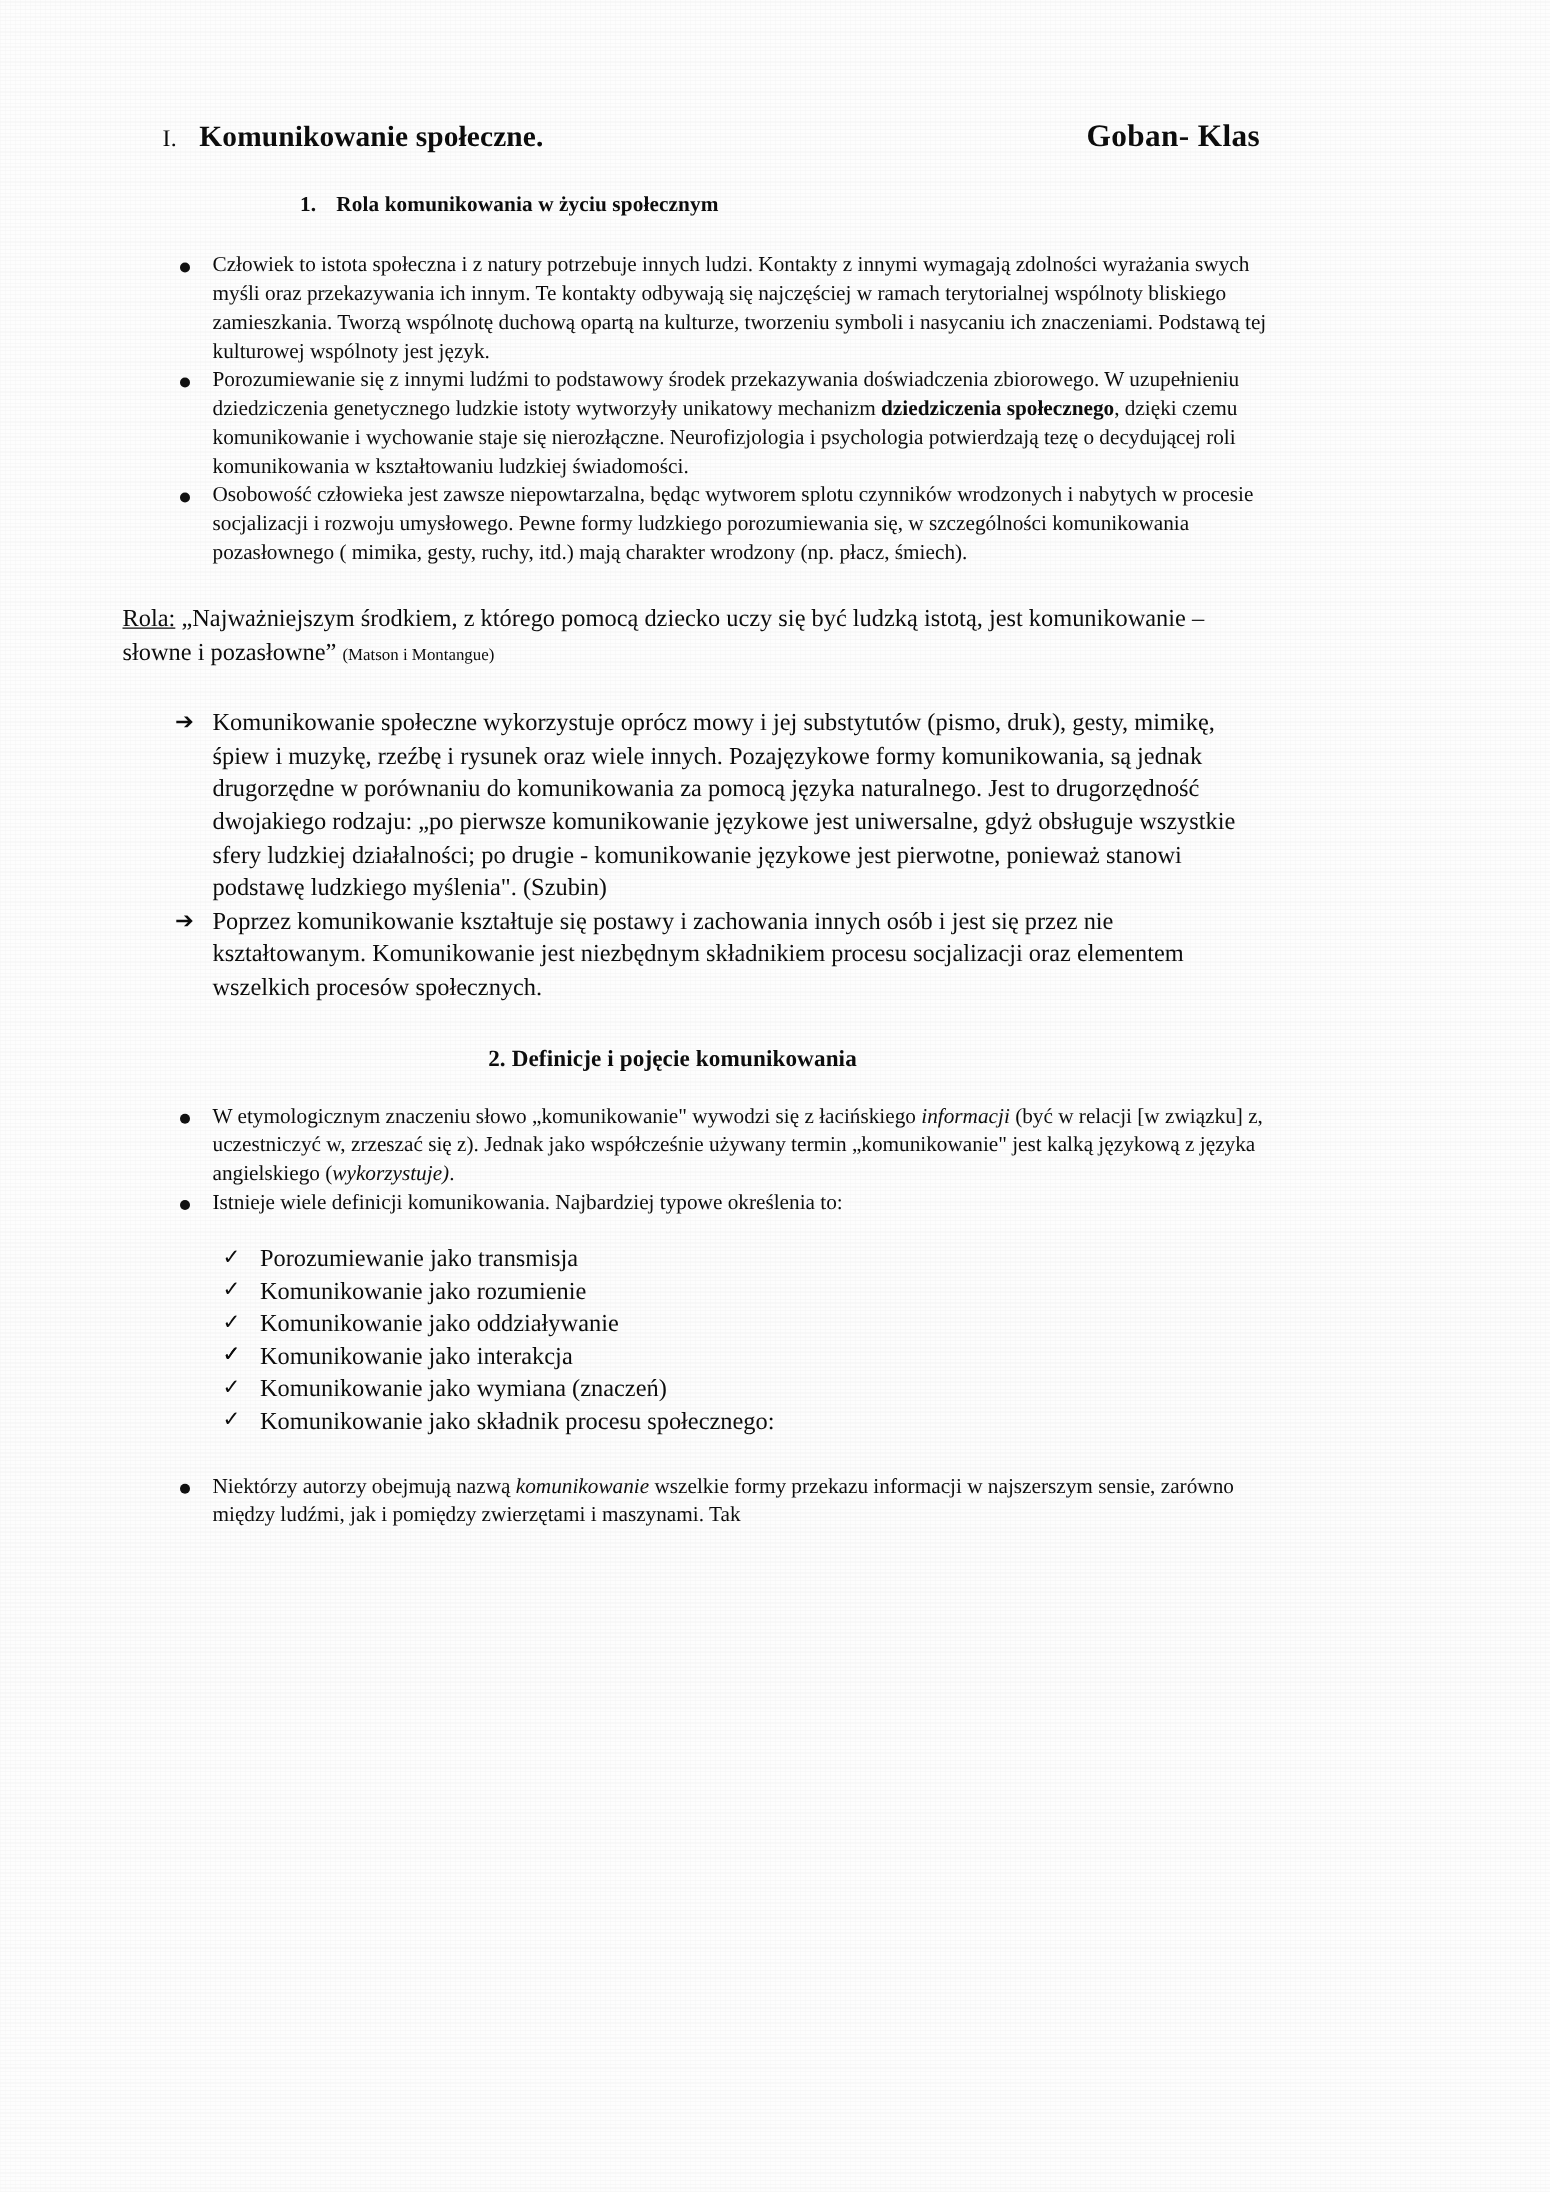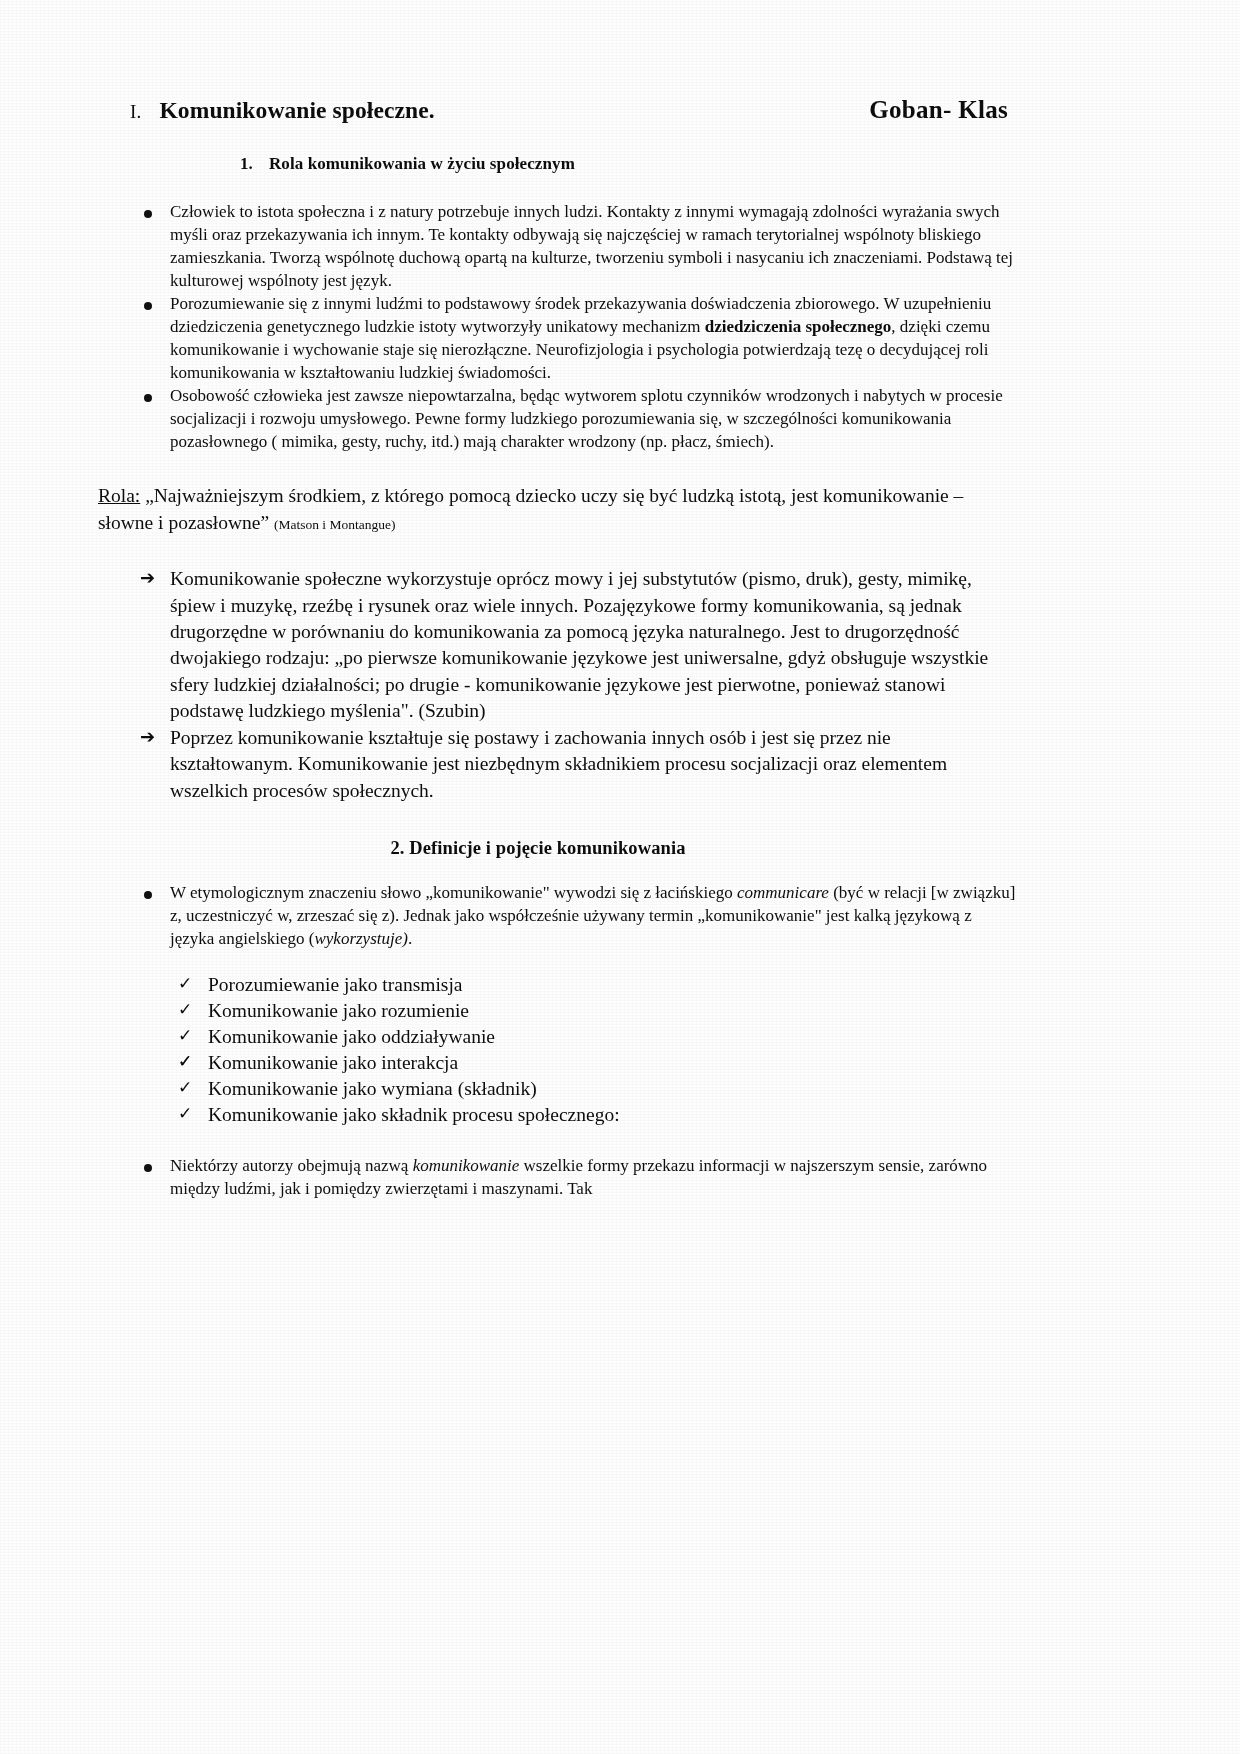--- a/index.html
+++ b/index.html
@@ -201,30 +201,31 @@
     </div>
 
     <ul class="arrows" id="arrows">
         <li><span class="arrow-glyph">➔</span><span>Komunikowanie społeczne wykorzystuje oprócz mowy i jej substytutów (pismo, druk), gesty, mimikę, śpiew i muzykę, rzeźbę i rysunek oraz wiele innych. Pozajęzykowe formy komunikowania, są jednak drugorzędne w porównaniu do komunikowania za pomocą języka naturalnego. Jest to drugorzędność dwojakiego rodzaju: „po pierwsze komunikowanie językowe jest uniwersalne, gdyż obsługuje wszystkie sfery ludzkiej działalności; po drugie - komunikowanie językowe jest pierwotne, ponieważ stanowi podstawę ludzkiego myślenia". (Szubin)</span></li>
         <li><span class="arrow-glyph">➔</span><span>Poprzez komunikowanie kształtuje się postawy i zachowania innych osób i jest się przez nie kształtowanym.  Komunikowanie jest niezbędnym składnikiem procesu socjalizacji oraz elementem wszelkich procesów społecznych.</span></li>
       </ul>
 
     <div class="section-heading">2. Definicje i pojęcie komunikowania</div>
 
     <ul class="bullets" id="bullets-2" style="margin-top:22px;">
-        <li><span>W etymologicznym znaczeniu słowo „komunikowanie" wywodzi się z łacińskiego </span><span class="i">communicare</span><span> (być w relacji [w związku] z, uczestniczyć w, zrzeszać się z). Jednak jako współcześnie używany termin „komunikowanie" jest kalką językową z języka angielskiego (</span><span class="i">wykorzystuje)</span><span>.</span></li>
+        <li><span>W etymologicznym znaczeniu słowo „komunikowanie" wywodzi się z łacińskiego </span><span class="i">informacji</span><span> (być w relacji [w związku] z, uczestniczyć w, zrzeszać się z). Jednak jako współcześnie używany termin „komunikowanie" jest kalką językową z języka angielskiego (</span><span class="i">wykorzystuje)</span><span>.</span></li>
+        <li><span>Istnieje wiele definicji komunikowania. Najbardziej typowe określenia to:</span></li>
       </ul>
 
     <ul class="checks" id="checks">
         <li><span class="check-glyph">✓</span><span>Porozumiewanie jako transmisja</span></li>
         <li><span class="check-glyph">✓</span><span>Komunikowanie jako rozumienie</span></li>
         <li><span class="check-glyph">✓</span><span>Komunikowanie jako oddziaływanie</span></li>
         <li><span class="check-glyph">✓</span></li>
         <li><span class="check-glyph">✓</span><span>Komunikowanie jako interakcja</span></li>
-        <li><span class="check-glyph">✓</span><span>Komunikowanie jako wymiana (składnik)</span></li>
+        <li><span class="check-glyph">✓</span><span>Komunikowanie jako wymiana (znaczeń)</span></li>
         <li><span class="check-glyph">✓</span><span>Komunikowanie jako składnik procesu społecznego:</span></li>
       </ul>
 
     <ul class="bullets" id="bullets-3" style="margin-top:26px;">
         <li><span>Niektórzy autorzy obejmują nazwą </span><span class="i">komunikowanie</span><span> wszelkie formy przekazu informacji w najszerszym sensie, zarówno między ludźmi, jak i pomiędzy zwierzętami i maszynami. Tak</span></li>
       </ul>
 
   </div>
 
   <div class="grain"></div>

